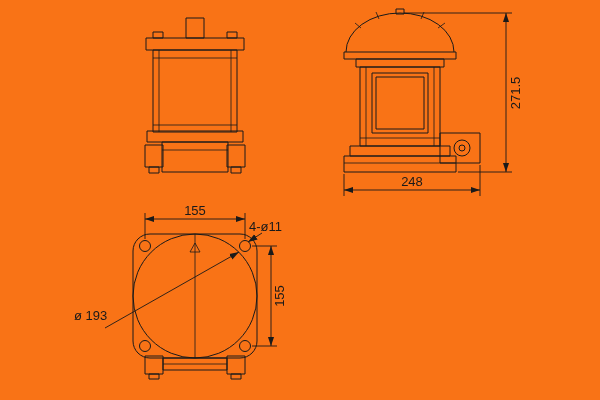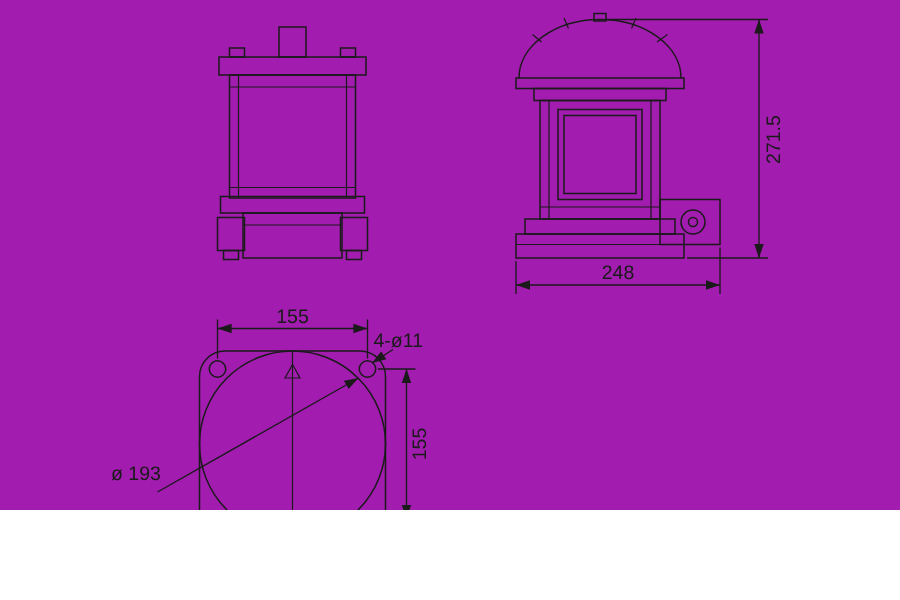--- a/index.html
+++ b/index.html
@@ -1,20 +1,20 @@
 <!DOCTYPE html>
 <html><head>
 <meta charset="utf-8">
 <style>
   html, body { margin: 0; padding: 0; background: #ffffff; }
   .canvas {
     position: relative;
     width: 600px;
-    height: 340px;
-    background: #a21caf;
+    height: 400px;
+    background: #f97316;
     overflow: hidden;
   }
   svg { display: block; }
   svg * { vector-effect: non-scaling-stroke; }
   .ln   { stroke: #1a1a1a; stroke-width: 1; fill: none; }
   .thin { stroke: #1a1a1a; stroke-width: 0.8; fill: none; }
   .dim  { stroke: #1a1a1a; stroke-width: 0.9; fill: none; }
   text.dimtxt {
     font-family: "Liberation Sans", "DejaVu Sans", sans-serif;
     font-size: 13px;

